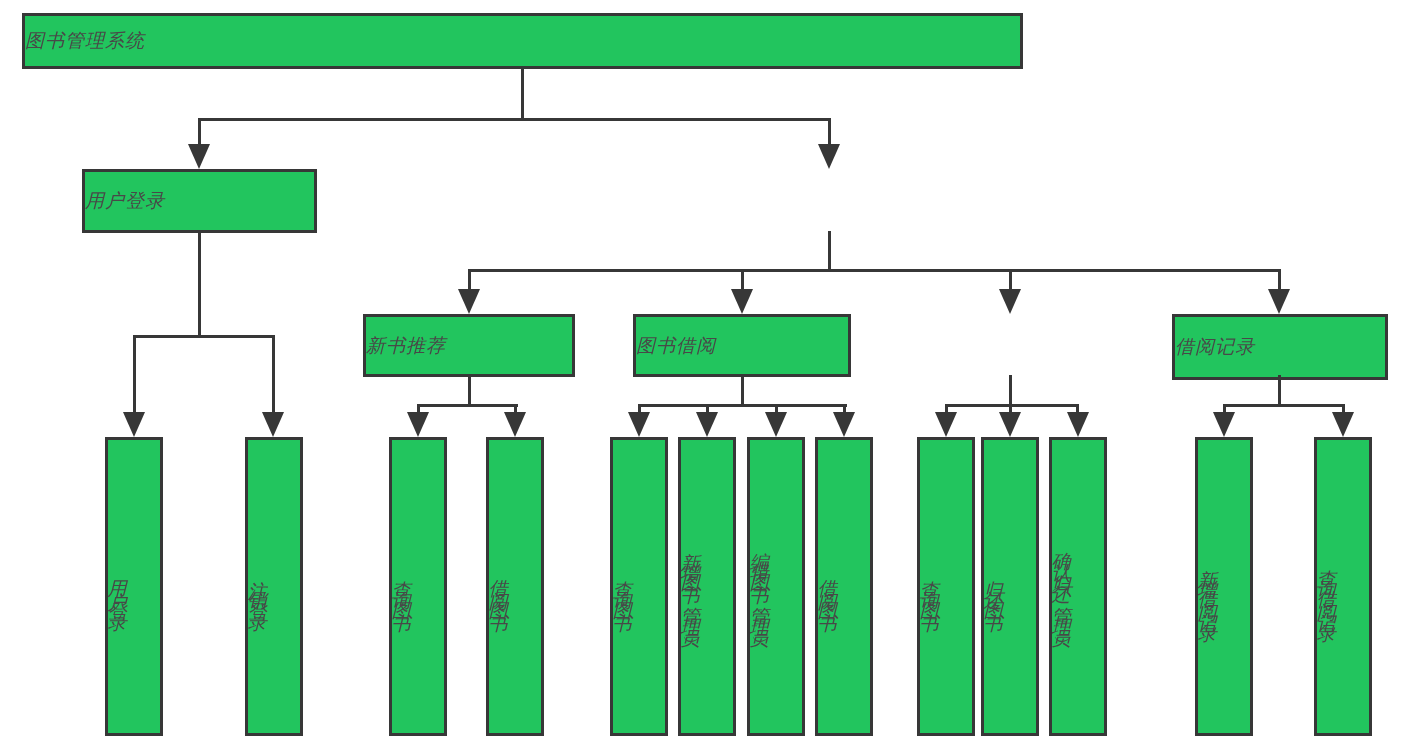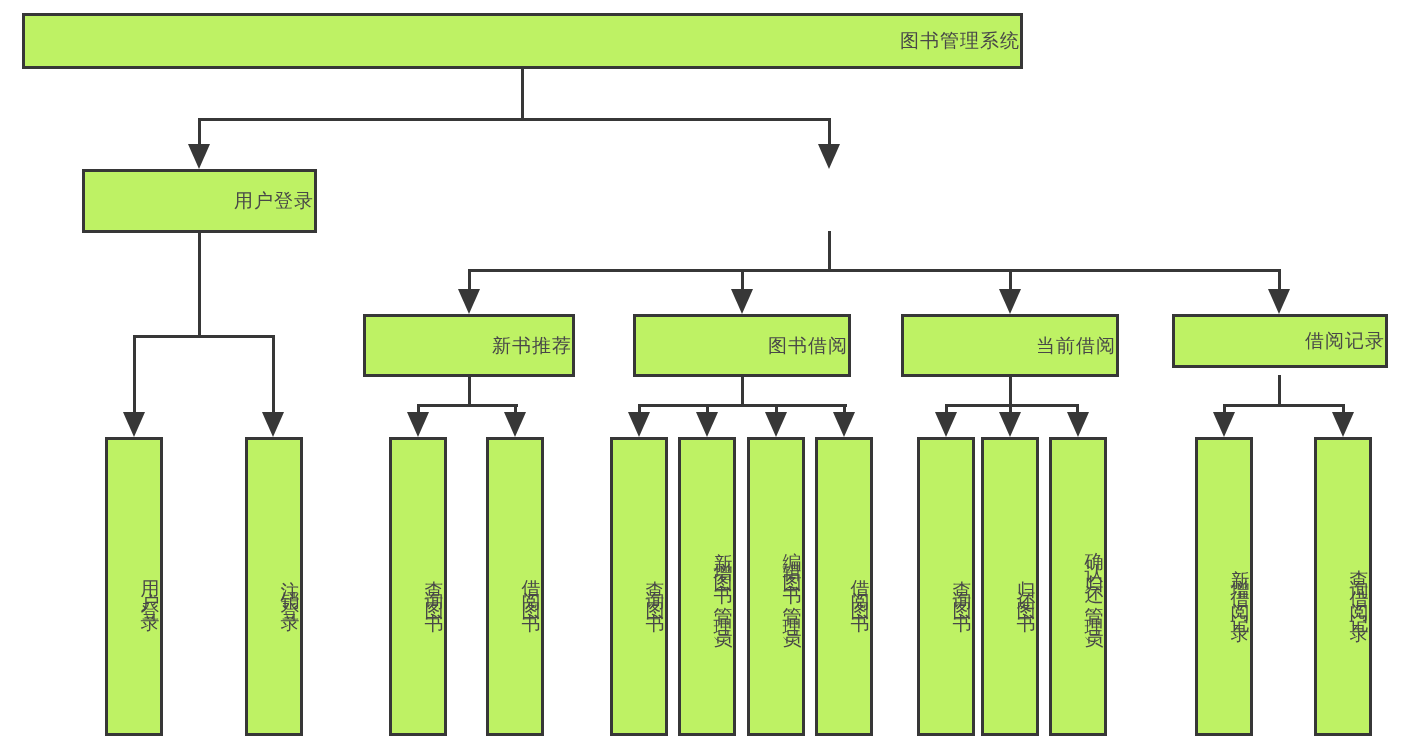--- a/index.html
+++ b/index.html
@@ -1,22 +1,22 @@
 <!DOCTYPE html>
 <html><head>
 <meta charset="utf-8">
 <style>
   html,body{margin:0;padding:0;background:#ffffff;}
   #stage{
     position:relative;width:1405px;height:747px;background:#ffffff;overflow:hidden;
     font-family:"DejaVu Sans", sans-serif;color:#484848;
   }
   .box{
-    position:absolute;box-sizing:border-box;border:3px solid #373737;background:#bef264;
-    display:flex;align-items:center;justify-content:flex-end;
+    position:absolute;box-sizing:border-box;border:3px solid #373737;background:#22c55e;
+    display:flex;align-items:center;justify-content:flex-start;font-style:italic;
   }
   .box .lbl{font-size:19px;letter-spacing:1px;white-space:nowrap;}
   .box .lbl-root{font-size:19px;letter-spacing:1px;white-space:nowrap;}
   .vbox .vlbl{
     writing-mode:vertical-rl;text-orientation:mixed;
     font-size:19px;line-height:1;letter-spacing:11px;white-space:nowrap;
   }
   .hline{position:absolute;height:3px;background:#373737;}
   .vline{position:absolute;width:3px;background:#373737;}
   .arrow{
@@ -66,24 +66,21 @@
   <div class="arrow" style="left:731px;top:289px"></div>
   <div class="arrow" style="left:999px;top:289px"></div>
   <div class="arrow" style="left:1268px;top:289px"></div>
 
   <div class="box" style="left:363px;top:314px;width:212px;height:63px">
     <span class="lbl">新书推荐</span>
   </div>
   <div class="box" style="left:633px;top:314px;width:218px;height:63px">
     <span class="lbl">图书借阅</span>
   </div>
-  <div class="box" style="left:901px;top:314px;width:218px;height:63px">
-    <span class="lbl">当前借阅</span>
-  </div>
-  <div class="box" style="left:1172px;top:314px;width:216px;height:54px">
+  <div class="box" style="left:1172px;top:314px;width:216px;height:66px">
     <span class="lbl">借阅记录</span>
   </div>
 
   <div class="vline" style="left:468px;top:375px;height:32px"></div>
   <div class="hline" style="left:417px;top:404px;width:101px"></div>
   <div class="vline" style="left:417px;top:404px;height:12px"></div>
   <div class="vline" style="left:514px;top:404px;height:12px"></div>
   <div class="arrow" style="left:407px;top:412px"></div>
   <div class="arrow" style="left:504px;top:412px"></div>
 

